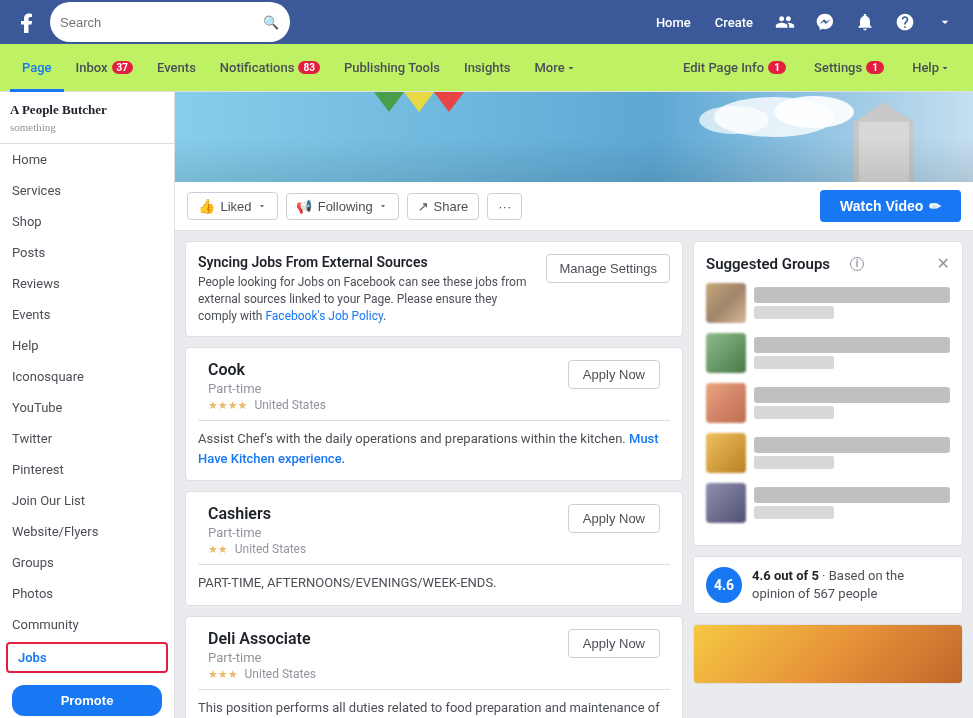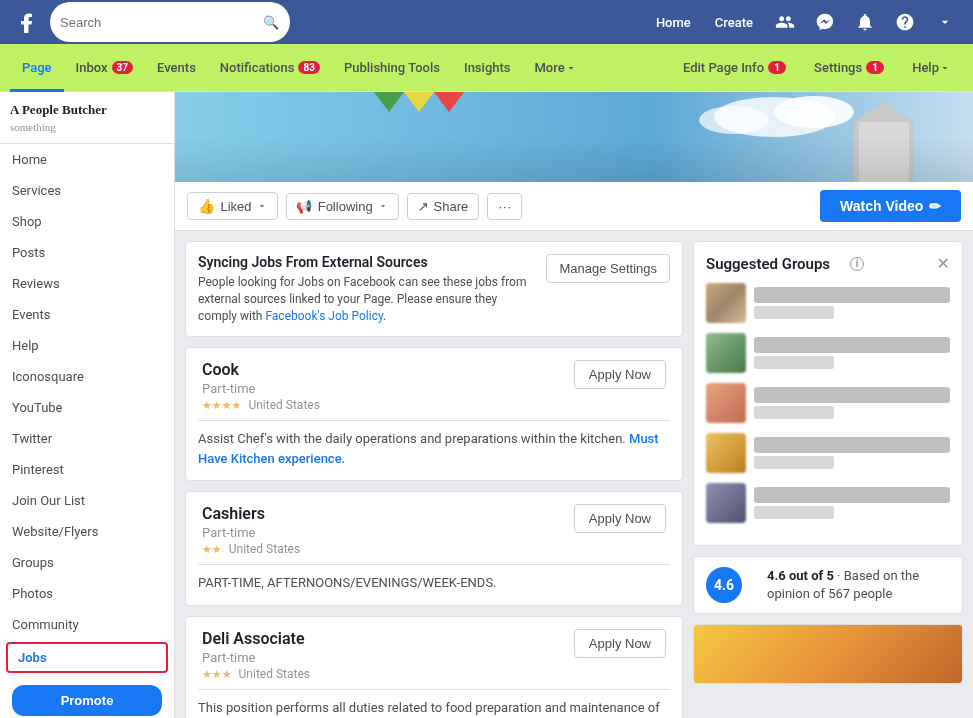--- a/index.html
+++ b/index.html
@@ -208,21 +208,21 @@
 
     
     .job-card {
       background: white;
       border: 1px solid #dddfe2;
       border-radius: 4px;
       margin-bottom: 10px;
       overflow: hidden;
     }
     .job-card-header {
-      padding: 12px 16px 8px;
+      padding: 12px 22px 8px;
       display: flex; justify-content: space-between; align-items: flex-start;
     }
     .job-title { font-size: 16px; font-weight: 600; color: #1d2129; }
     .job-type { font-size: 13px; color: #90949c; margin-top: 2px; }
     .job-location { font-size: 12px; color: #90949c; margin-top: 2px; }
     .stars {
       color: #e9b96e; font-size: 11px;
       display: inline-block; margin-right: 4px;
     }
     .apply-btn {
@@ -319,21 +319,21 @@
       margin-bottom: 10px;
     }
     .rating-circle {
       width: 36px; height: 36px;
       border-radius: 50%;
       background: #1877f2;
       color: white; font-size: 14px; font-weight: bold;
       display: flex; align-items: center; justify-content: center;
       flex-shrink: 0;
     }
-    .rating-text { font-size: 13px; color: #4b4f56; line-height: 1.4; margin-left: 15px; }
+    .rating-text { font-size: 13px; color: #4b4f56; line-height: 1.4; }
     .rating-text strong { color: #1d2129; }
 
     
     .food-thumbnail {
       background: white;
       border: 1px solid #dddfe2;
       border-radius: 4px;
       overflow: hidden;
       height: 60px;
     }

